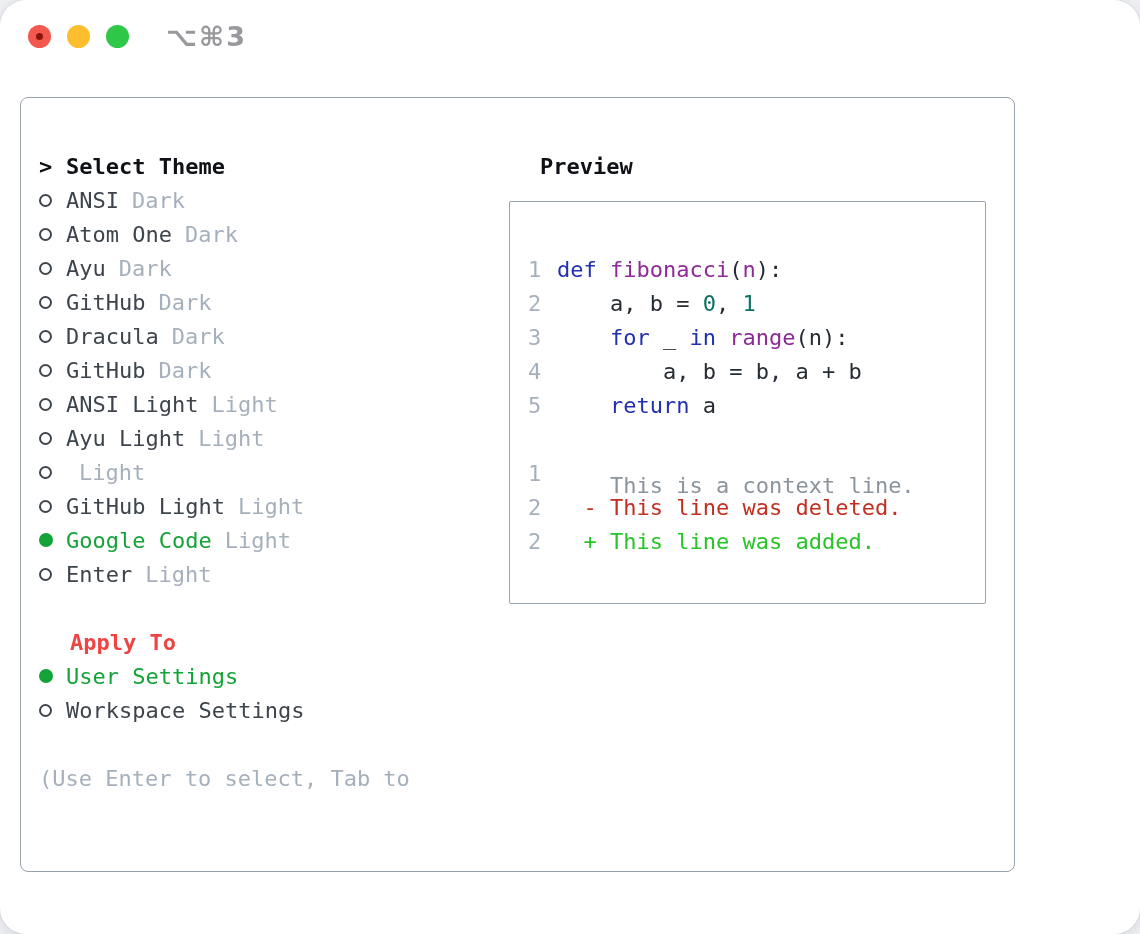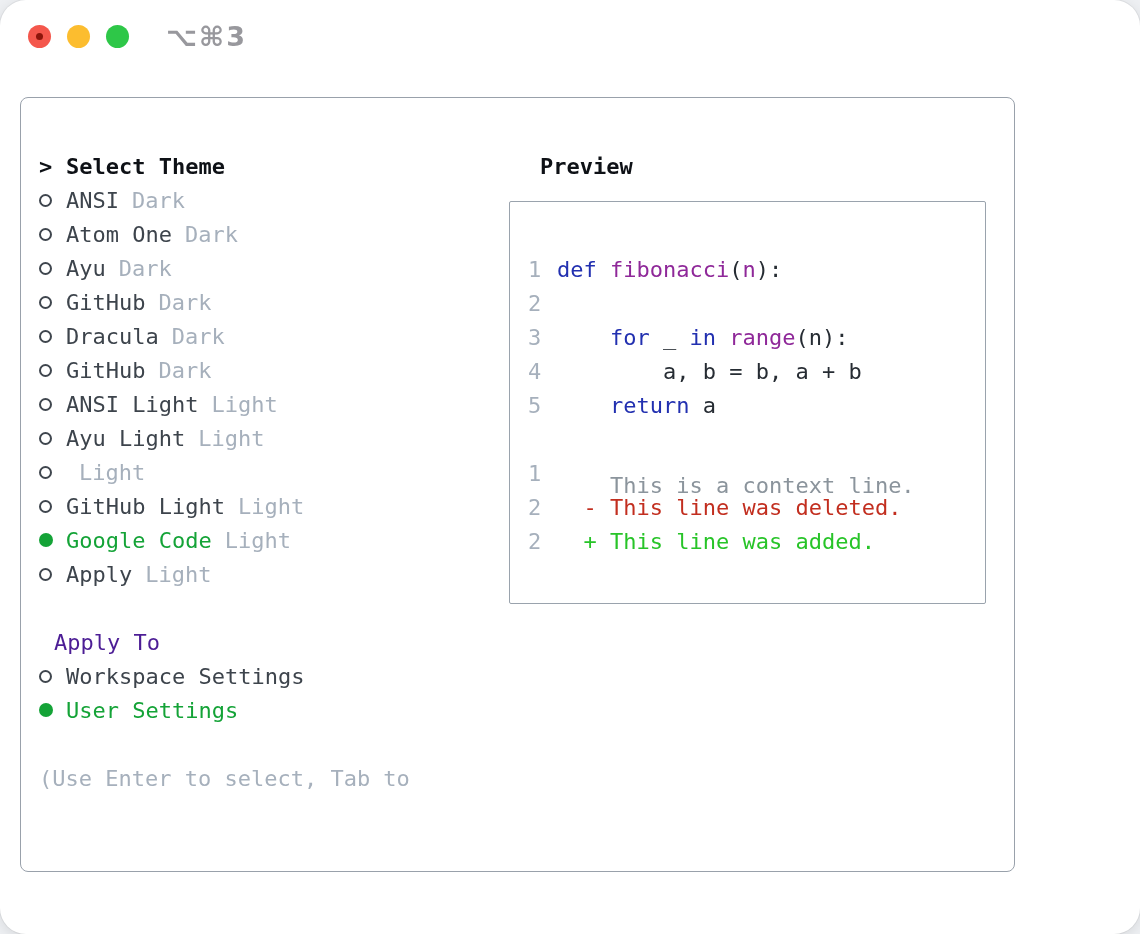--- a/index.html
+++ b/index.html
@@ -34,21 +34,21 @@
   .row{height:34px;display:flex;align-items:center;white-space:pre;}
   .left{position:absolute;left:18px;top:51px;}
   .bcol{display:inline-flex;width:27px;align-items:center;}
   .caret{display:inline-block;width:27px;font-weight:700;color:#0e1116;}
   .hlabel{font-weight:700;color:#0e1116;}
   .bullet{width:9px;height:9px;border:2px solid #3f464e;border-radius:50%;}
   .bullet.filled{width:14px;height:14px;border:none;background:var(--sel);}
   .tname{color:#3d444c;}
   .theme.selected .tname{color:var(--sel);}
   .tvariant{color:var(--muted);margin-left:13px;}
-  .applyheader{margin-left:15px;font-weight:400;color:#4c1d95;}
+  .applyheader{margin-left:31px;font-weight:700;color:#ef4444;}
   .hint{color:var(--muted);}
   
   .preview-title{position:absolute;left:483px;top:51px;height:34px;display:flex;align-items:center;font-weight:700;color:#0e1116;margin-left:36px;}
   .codebox{
     position:absolute;left:488px;top:103px;width:477px;height:403px;
     border:1.5px solid #9aa3ad;border-radius:2px;box-sizing:border-box;
     padding:50px 0 0 18px;background:#fff;
   }
   .cline{height:34px;display:flex;align-items:center;white-space:pre;}
   .ln{display:inline-block;width:29px;color:var(--muted);}
@@ -86,43 +86,43 @@
           <div class="row theme"><span class="bcol"><span class="bullet"></span></span><span class="tname">Atom One</span><span class="tvariant">Dark</span></div>
           <div class="row theme"><span class="bcol"><span class="bullet"></span></span><span class="tname">Ayu</span><span class="tvariant">Dark</span></div>
           <div class="row theme"><span class="bcol"><span class="bullet"></span></span><span class="tname">GitHub</span><span class="tvariant">Dark</span></div>
           <div class="row theme"><span class="bcol"><span class="bullet"></span></span><span class="tname">Dracula</span><span class="tvariant">Dark</span></div>
           <div class="row theme"><span class="bcol"><span class="bullet"></span></span><span class="tname">GitHub</span><span class="tvariant">Dark</span></div>
           <div class="row theme"><span class="bcol"><span class="bullet"></span></span><span class="tname">ANSI Light</span><span class="tvariant">Light</span></div>
           <div class="row theme"><span class="bcol"><span class="bullet"></span></span><span class="tname">Ayu Light</span><span class="tvariant">Light</span></div>
           <div class="row theme"><span class="bcol"><span class="bullet"></span></span><span class="tvariant">Light</span></div>
           <div class="row theme"><span class="bcol"><span class="bullet"></span></span><span class="tname">GitHub Light</span><span class="tvariant">Light</span></div>
           <div class="row theme selected"><span class="bcol"><span class="bullet filled"></span></span><span class="tname">Google Code</span><span class="tvariant">Light</span></div>
-          <div class="row theme"><span class="bcol"><span class="bullet"></span></span><span class="tname">Apply</span><span class="tvariant">Light</span></div>
+          <div class="row theme"><span class="bcol"><span class="bullet"></span></span><span class="tname">Enter</span><span class="tvariant">Light</span></div>
         </div>
 
       <div class="row"></div>
 
       <div class="row applyheader">Apply To</div>
 
       <div id="applyList">
+          <div class="row theme selected"><span class="bcol"><span class="bullet filled"></span></span><span class="tname">User Settings</span></div>
           <div class="row theme"><span class="bcol"><span class="bullet"></span></span><span class="tname">Workspace Settings</span></div>
-          <div class="row theme selected"><span class="bcol"><span class="bullet filled"></span></span><span class="tname">User Settings</span></div>
         </div>
 
       <div class="row"></div>
 
       <div class="row hint">(Use Enter to select, Tab to</div>
     </div>
 
     <div class="preview-title">Preview</div>
 
     <div class="codebox">
       <div id="codeLines">
           <div class="cline"><span class="ln">1</span><span class="code"><span class="tok-kw">def</span><span> </span><span class="tok-fn">fibonacci</span><span>(</span><span class="tok-fn">n</span><span>):</span></span></div>
-          <div class="cline"><span class="ln">2</span></div>
+          <div class="cline"><span class="ln">2</span><span class="code"><span>    a, b = </span><span class="tok-num">0</span><span>, </span><span class="tok-num">1</span></span></div>
           <div class="cline"><span class="ln">3</span><span class="code"><span>    </span><span class="tok-kw">for</span><span> _ </span><span class="tok-kw">in</span><span> </span><span class="tok-fn">range</span><span>(n):</span></span></div>
           <div class="cline"><span class="ln">4</span><span class="code"><span>        a, b = b, a + b</span></span></div>
           <div class="cline"><span class="ln">5</span><span class="code"><span>    </span><span class="tok-kw">return</span><span> a</span></span></div>
           <div class="cline"> </div>
           <div class="cline"><span class="ln">1</span><span class="code diff-context">    This is a context line.</span></div>
           <div class="cline"><span class="ln">2</span><span class="code diff-deleted">  - This line was deleted.</span></div>
           <div class="cline"><span class="ln">2</span><span class="code diff-added">  + This line was added.</span></div>
         </div>
     </div>
 

